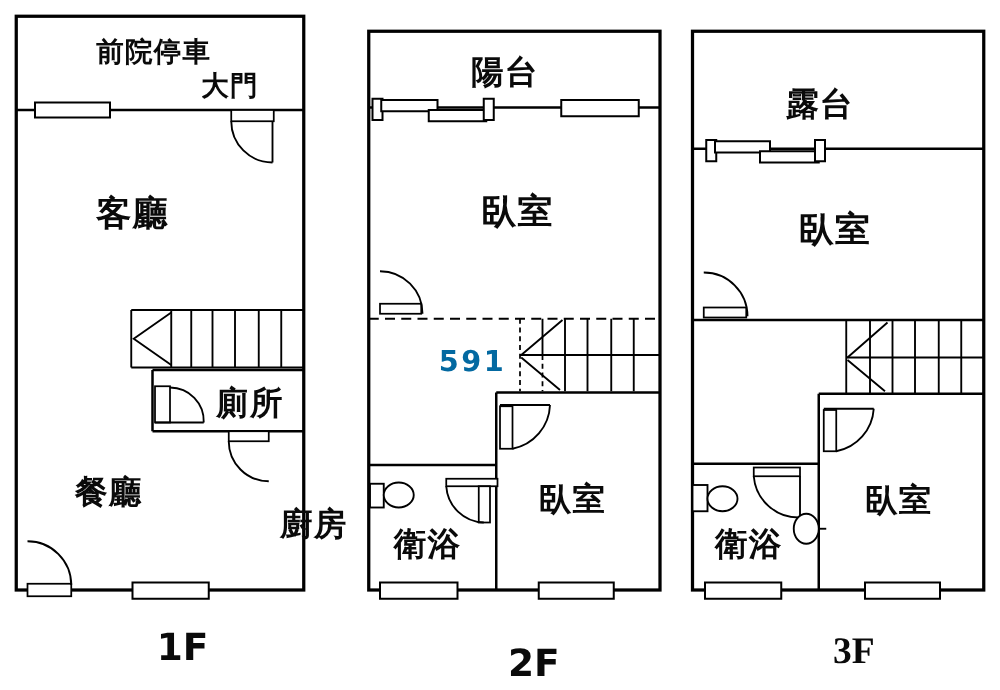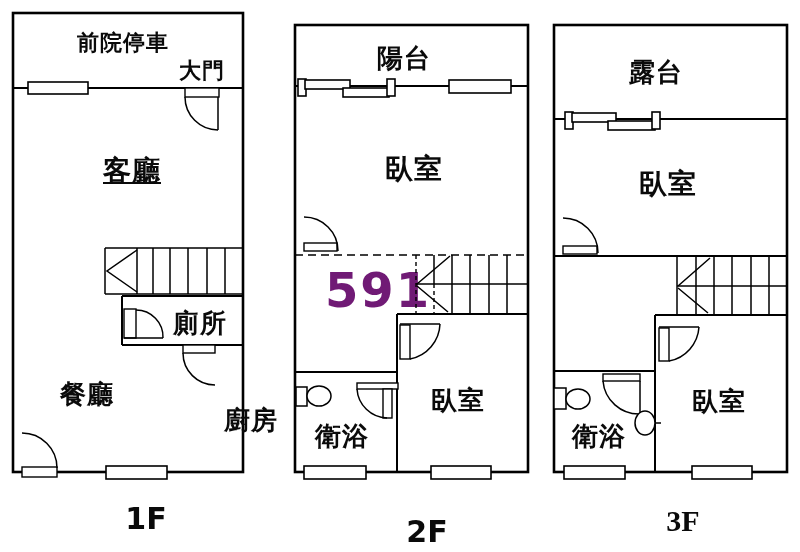--- a/index.html
+++ b/index.html
@@ -17,21 +17,21 @@
     color:#0a0a0a;
     font-weight:600;
     white-space:nowrap;
     letter-spacing:1px;
     line-height:1;
   }
   .lbl.small{font-size:22px;}
   .lbl.room{font-size:26px;}
   .lbl.big{font-size:28px;}
   .lbl.floor{font-size:30px;font-weight:700;letter-spacing:0;margin-left:32px;}
-  .lbl.mark{font-size:48px;font-weight:700;color:#701a75;letter-spacing:2px;}
+  .lbl.mark{font-size:23px;font-weight:700;color:#0369a1;letter-spacing:2px;}
   .wall{stroke:#000;stroke-width:2.6;fill:none;}
   .iwall{stroke:#000;stroke-width:2;fill:none;}
   .thin{stroke:#000;stroke-width:1.5;fill:none;}
   .dash{stroke:#000;stroke-width:1.6;fill:none;stroke-dasharray:8 5;}
   .dash2{stroke:#000;stroke-width:1.4;fill:none;stroke-dasharray:4 3;}
   .win{stroke:#000;stroke-width:1.6;fill:#ffffff;}
   .leaf{stroke:#000;stroke-width:1.4;fill:#ffffff;}
   .fix{stroke:#000;stroke-width:1.5;fill:#ffffff;}
 </style>
 </head>
@@ -174,32 +174,32 @@
       </g>
 
       <g>
         <ellipse class="fix" cx="645" cy="423" rx="10" ry="12"></ellipse>
         <path class="thin" d="M655 423 H661"></path>
       </g>
     </g>
   </svg>
 
   <div class="lbl small" style="left:123px;top:43px;">前院停車</div>
-  <div class="lbl small" style="left:202px;top:71px;">大門</div>
-  <div class="lbl big" style="left:132px;top:171px;text-decoration:underline;">客廳</div>
+  <div class="lbl small" style="left:184px;top:71px;font-family:Liberation Mono, monospace;">大門</div>
+  <div class="lbl big" style="left:106px;top:171px;">客廳</div>
   <div class="lbl room" style="left:200px;top:323px;">廁所</div>
   <div class="lbl room" style="left:87px;top:394px;">餐廳</div>
   <div class="lbl room" style="left:203px;top:420px;margin-left:48px;">廚房</div>
   <div class="lbl floor" style="left:114px;top:519px;">1F</div>
 
   <div class="lbl room" style="left:404px;top:58px;text-align:right;">陽台</div>
   <div class="lbl big" style="left:414px;top:169px;">臥室</div>
   <div class="lbl room" style="left:458px;top:400px;">臥室</div>
   <div class="lbl room" style="left:342px;top:436px;">衛浴</div>
   <div class="lbl floor" style="left:395px;top:532px;">2F</div>
 
-  <div class="lbl room" style="left:656px;top:72px;">露台</div>
+  <div class="lbl room" style="left:656px;top:84px;">露台</div>
   <div class="lbl big" style="left:668px;top:184px;">臥室</div>
   <div class="lbl room" style="left:719px;top:401px;">臥室</div>
   <div class="lbl room" style="left:599px;top:436px;">衛浴</div>
   <div class="lbl floor" style="left:651px;top:521px;font-family:Liberation Serif, serif;">3F</div>
 
 </div>
 
 </body></html>

